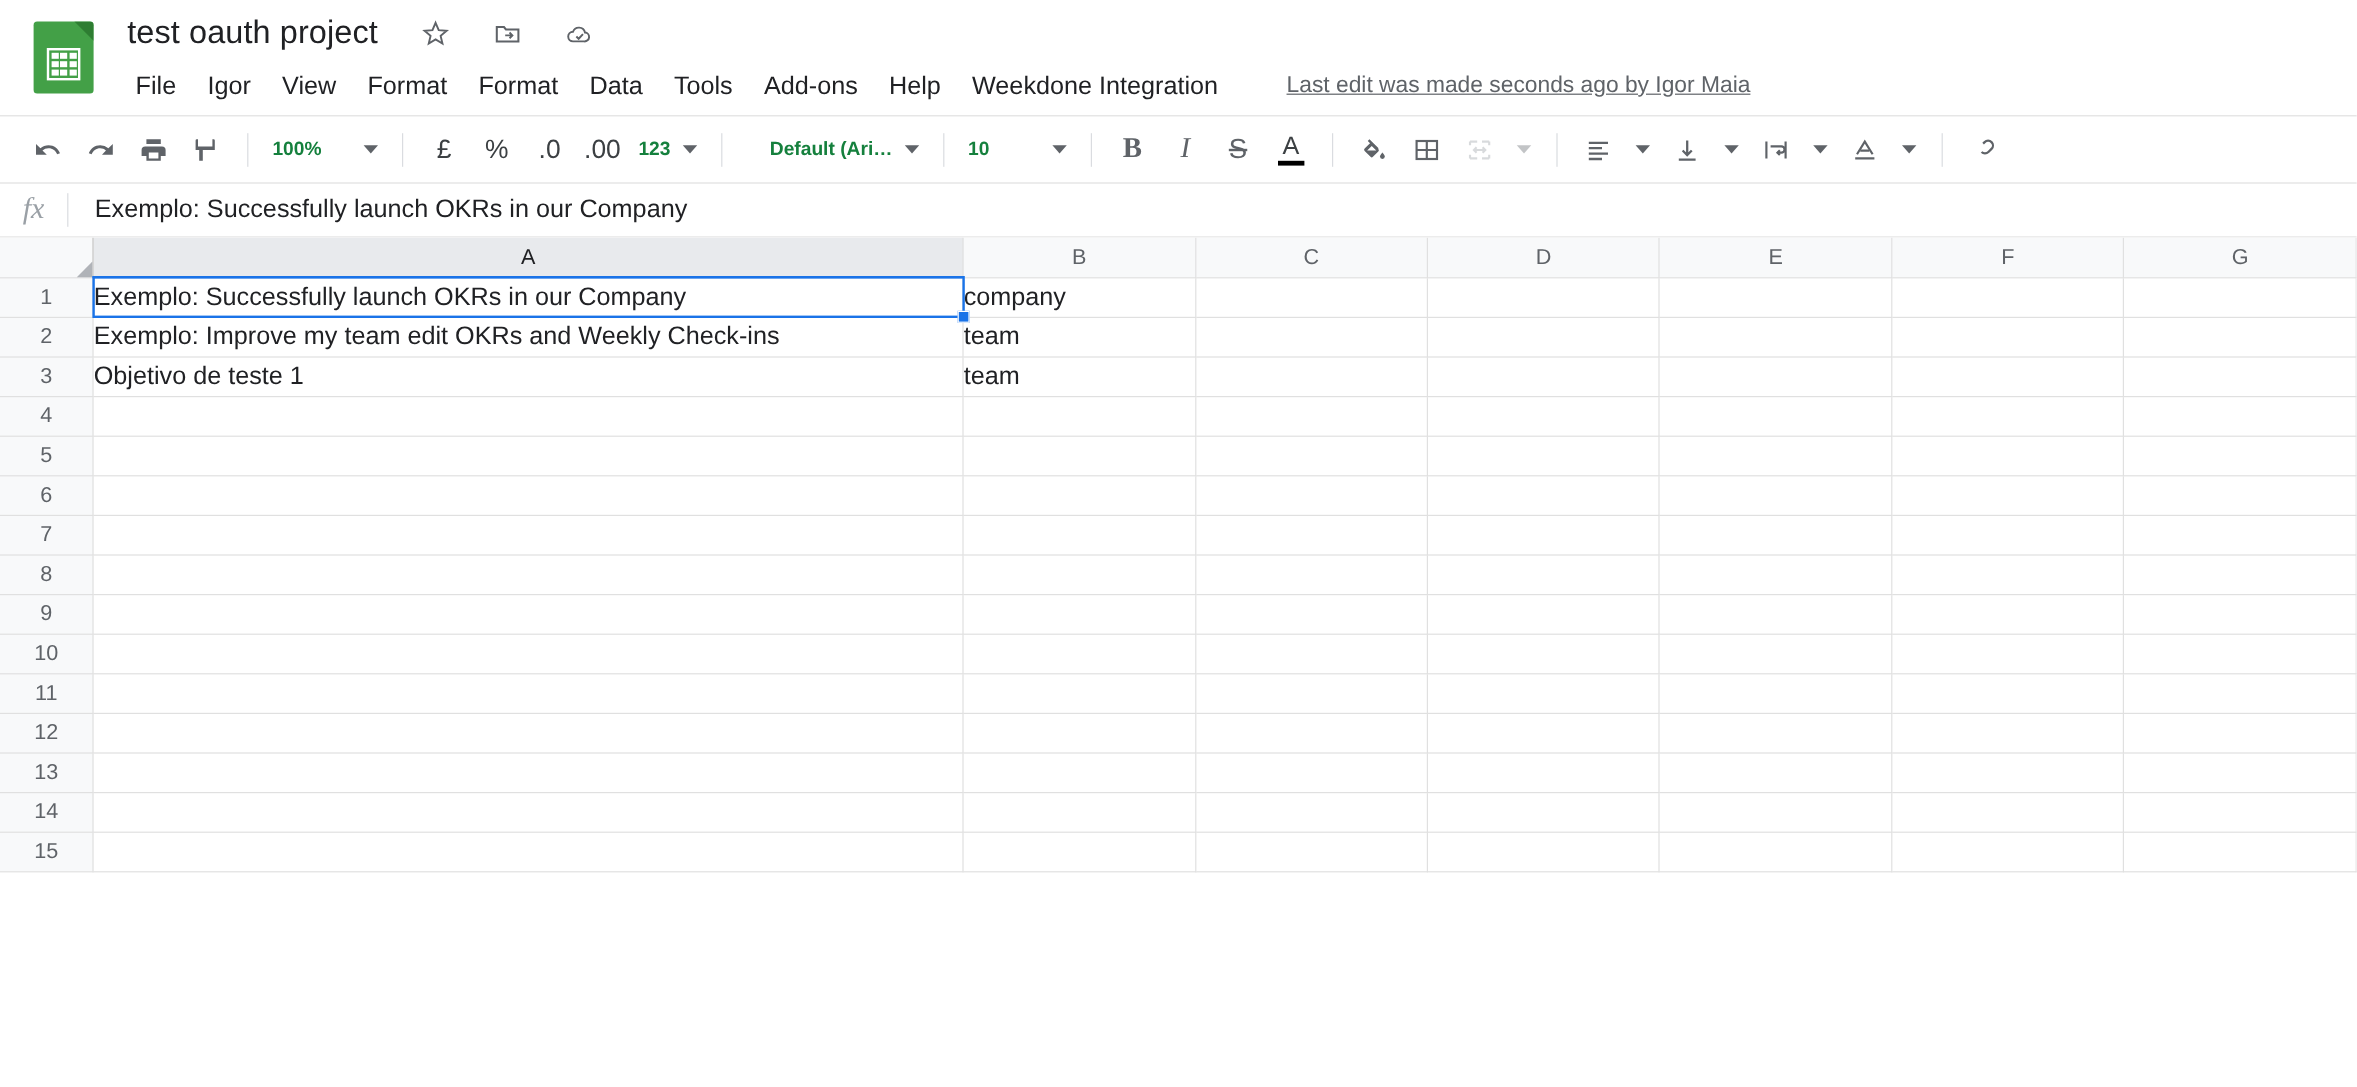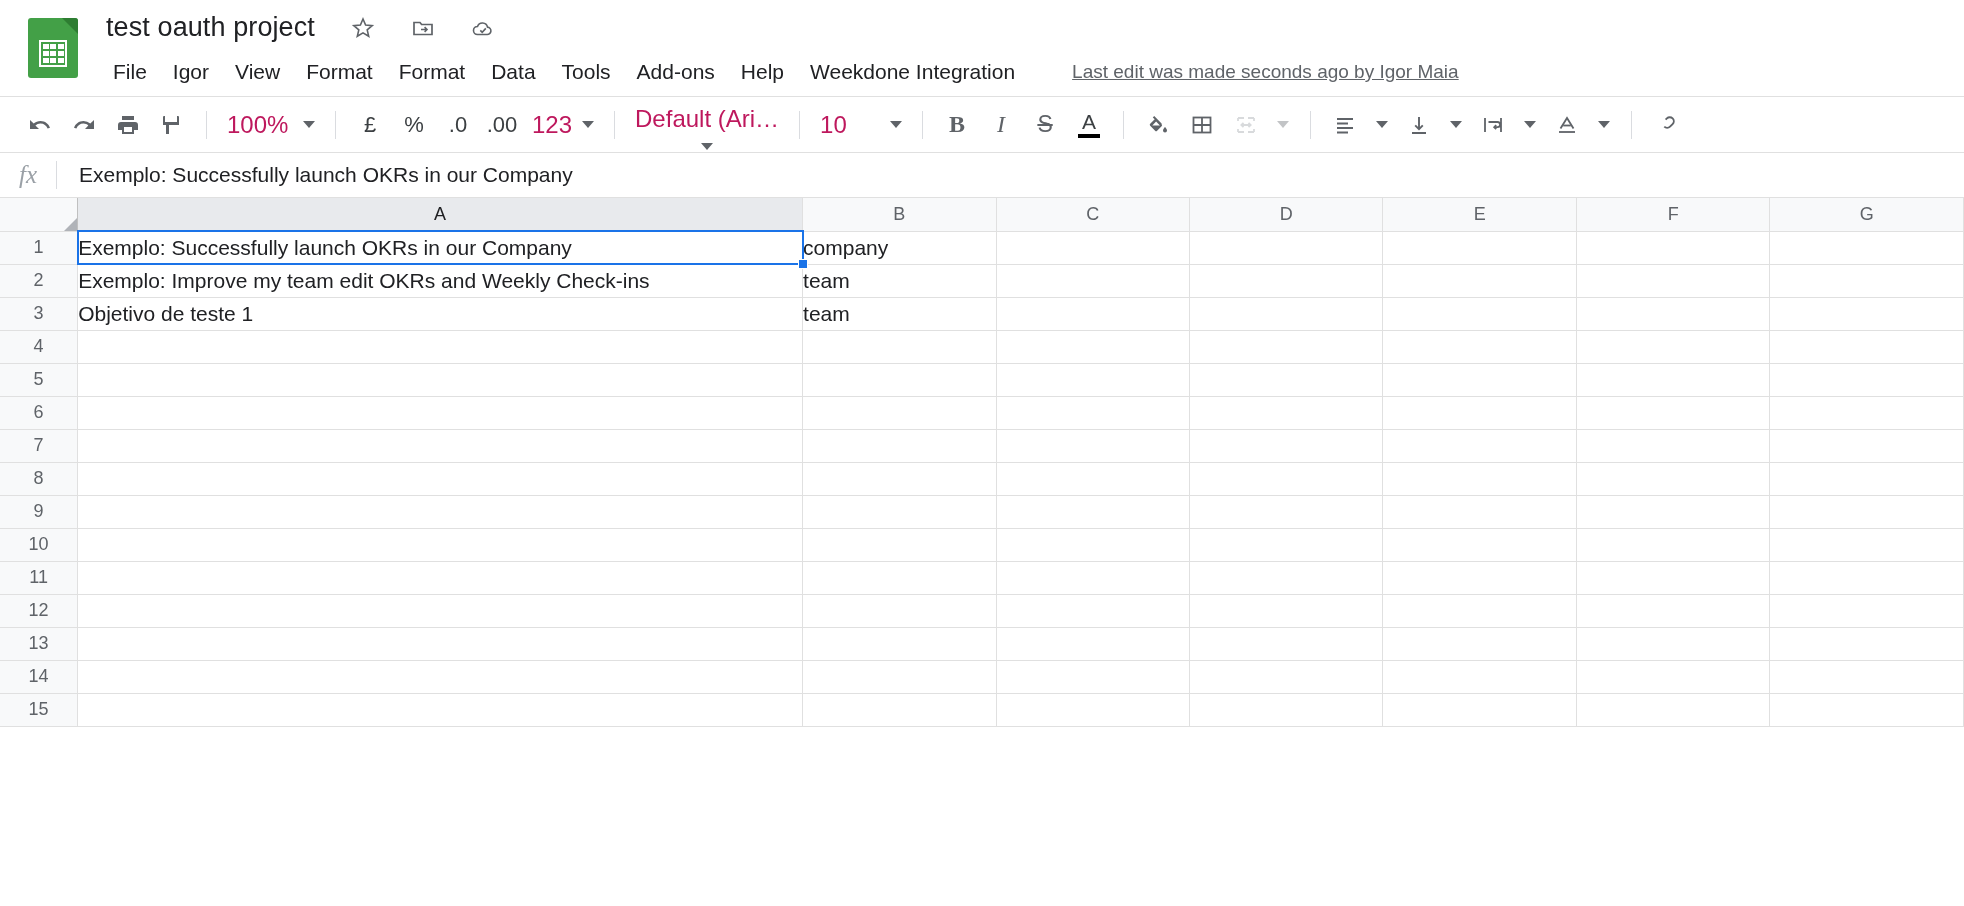--- a/index.html
+++ b/index.html
@@ -136,26 +136,27 @@
     flex: none;
   }
   .caret {
     width: 0; height: 0;
     border-left: 6px solid transparent;
     border-right: 6px solid transparent;
     border-top: 7px solid #5f6368;
     flex: none;
   }
   .tb-text {
-    font-size: 24px;
-    color: #be185d;
+    font-size: 16px;
+    color: #15803d;
     white-space: nowrap;
+    font-weight: bold;
   }
   .zoom-box { width: 104px; justify-content: space-between; }
-  .font-box { width: 160px; justify-content: space-between; flex-direction: column; }
+  .font-box { width: 160px; justify-content: flex-end; }
   .size-box { width: 98px; justify-content: space-between; }
   .tb-sym {
     font-size: 22px;
     color: #3c4043;
   }
   .tb-bold { font-weight: bold; font-family: "Liberation Serif", serif; font-size: 24px; }
   .tb-ital { font-style: italic; font-family: "Liberation Serif", serif; font-size: 24px; }
   .tb-strike { text-decoration: line-through; font-size: 23px; }
   .txtcolor {
     display: flex; flex-direction: column;

